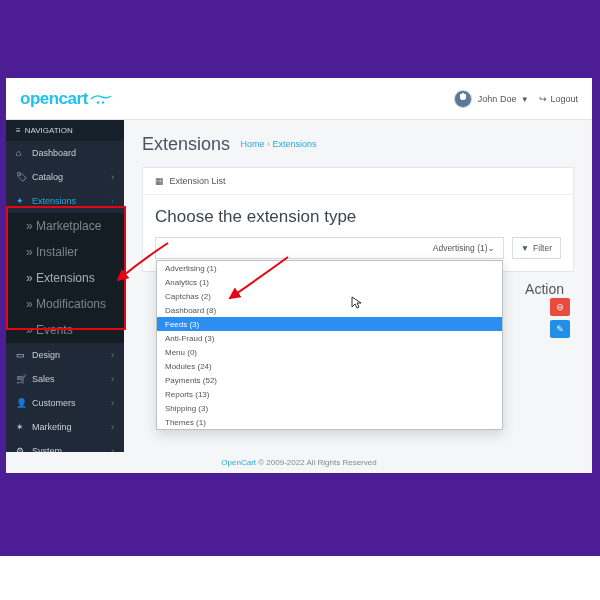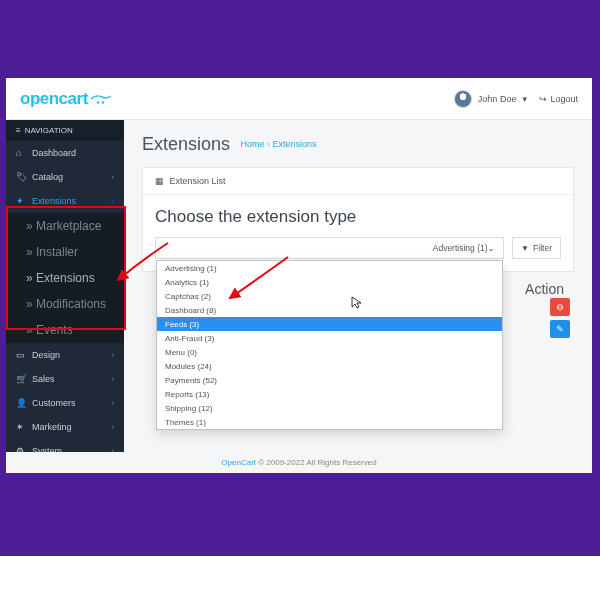--- a/index.html
+++ b/index.html
@@ -158,21 +158,21 @@
                 <div class="dd-item">Advertising (1)</div>
                 <div class="dd-item">Analytics (1)</div>
                 <div class="dd-item">Captchas (2)</div>
                 <div class="dd-item">Dashboard (8)</div>
                 <div class="dd-item sel">Feeds (3)</div>
                 <div class="dd-item">Anti-Fraud (3)</div>
                 <div class="dd-item">Menu (0)</div>
                 <div class="dd-item">Modules (24)</div>
                 <div class="dd-item">Payments (52)</div>
                 <div class="dd-item">Reports (13)</div>
-                <div class="dd-item">Shipping (12)</div>
+                <div class="dd-item">Shipping (3)</div>
                 <div class="dd-item">Themes (1)</div>
               </div>
             </div>
             <div class="filter-btn">
                   <span>▼</span>
                   <span>Filter</span>
                 </div>
           </div>
         </div>
       </div>

